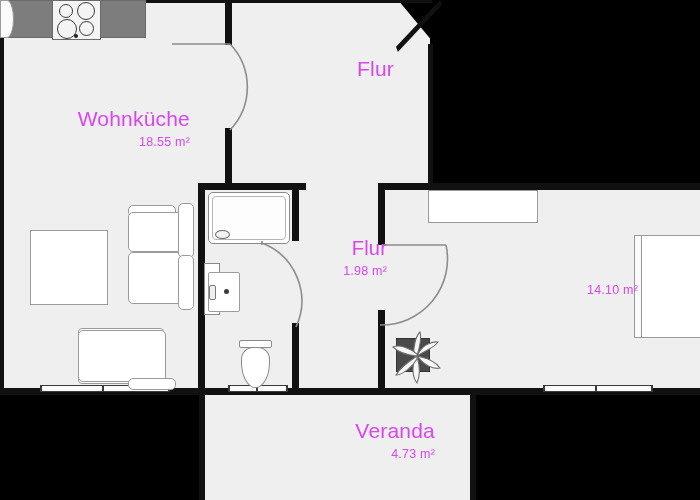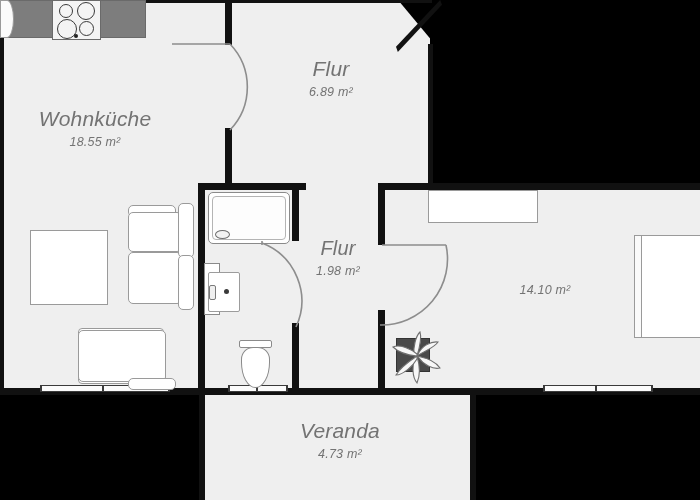--- a/index.html
+++ b/index.html
@@ -26,25 +26,24 @@
     background: #111111;
   }
   
   .mask {
     position: absolute;
     background: #000000;
   }
   
   .room-label {
     position: absolute;
-    text-align: center;
-    color: #737373;
+    text-align: right;
+    color: #d946ef;
     white-space: nowrap;
     user-select: none;
-    font-style: italic;
   }
   .room-label .name {
     display: block;
     font-size: 21px;
     letter-spacing: 0.2px;
     line-height: 1.05;
   }
   .room-label .area {
     display: block;
     font-size: 12.5px;
@@ -313,21 +312,20 @@
     <path d="M68 2 A 66 66 0 0 1 2 82"></path>
   </svg>
 
   <div class="room-label" style="left:0px; top:108px; width:190px;">
     <span class="name">Wohnküche</span>
     <span class="area">18.55 m²</span>
   </div>
 
   <div class="room-label" style="left:268px; top:58px; width:126px;">
     <span class="name">Flur</span>
-    <span class="area">6.89 m²</span>
   </div>
 
   <div class="room-label small" style="left:289px; top:238px; width:98px;">
     <span class="name">Flur</span>
     <span class="area">1.98 m²</span>
   </div>
 
 
   <div class="room-label" style="left:452px; top:278px; width:186px;">
     <span class="area">14.10 m²</span>

